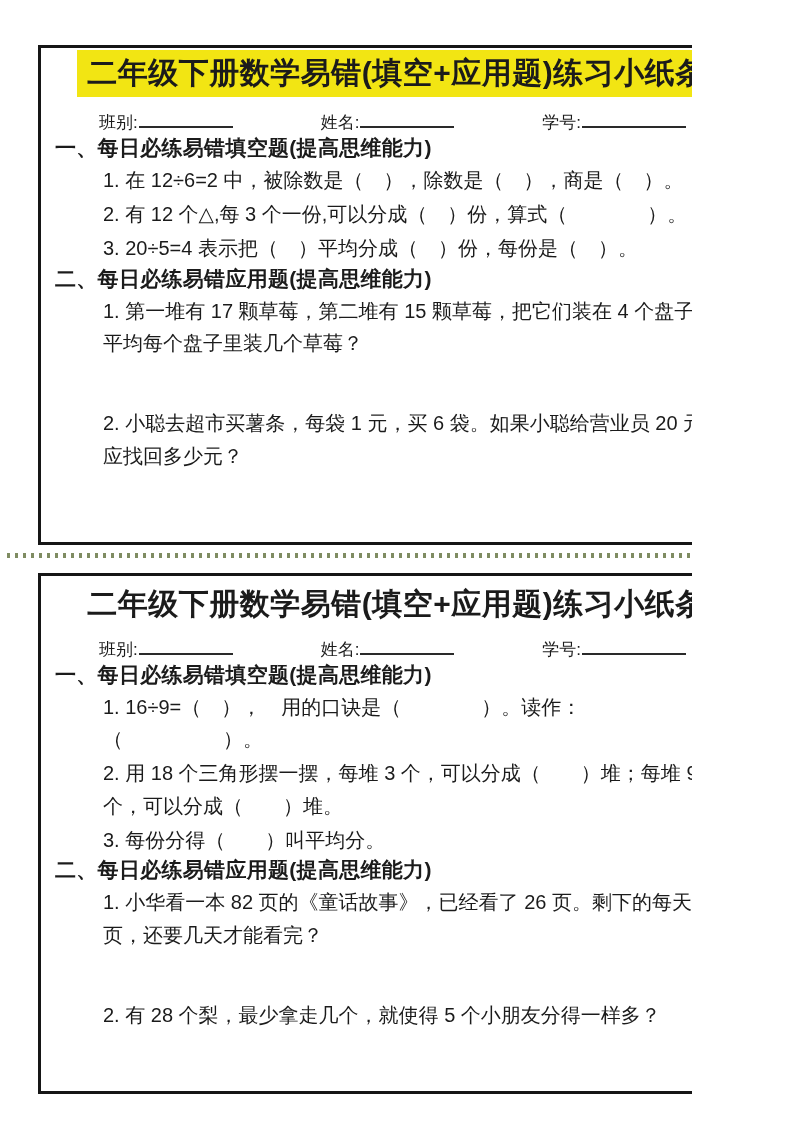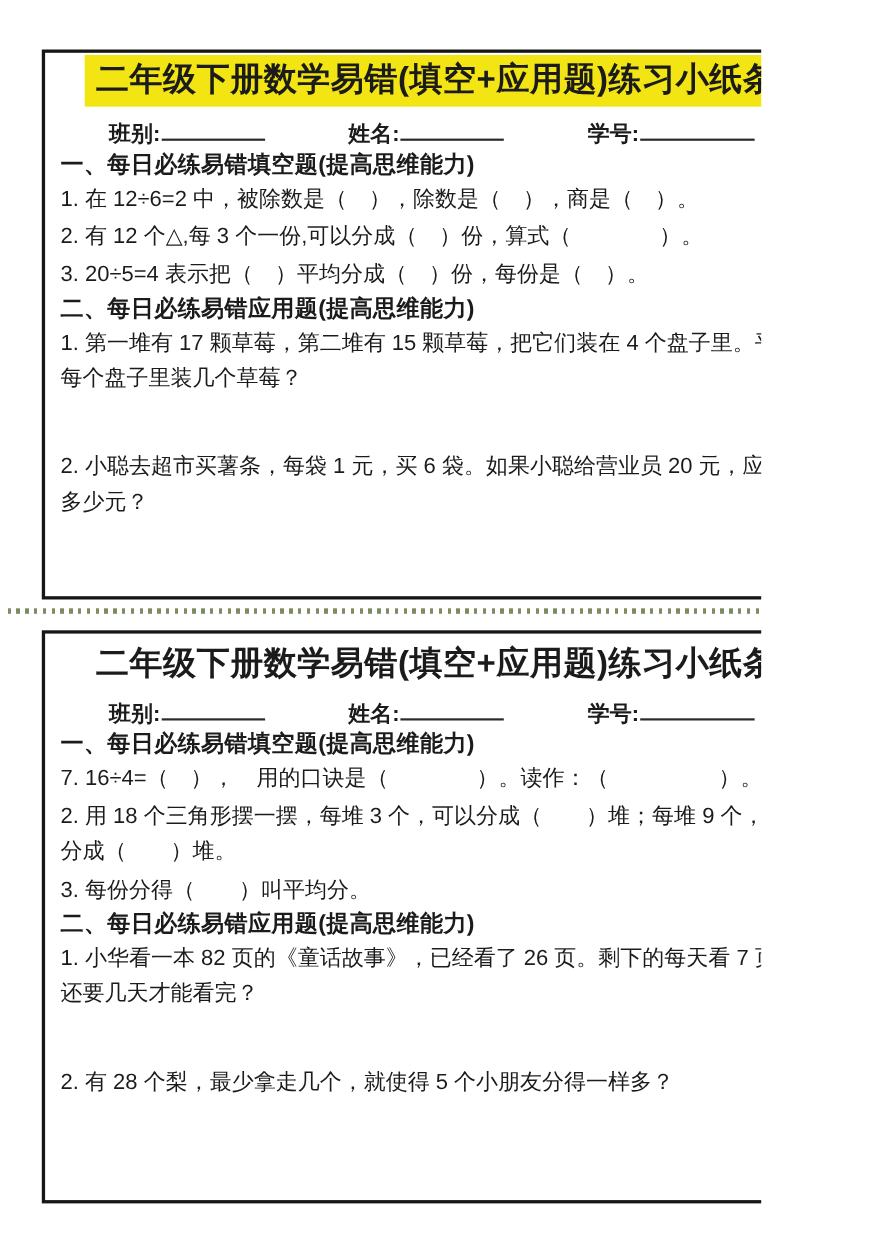--- a/index.html
+++ b/index.html
@@ -38,22 +38,21 @@
     line-height: 1.15;
     letter-spacing: 0.5px;
   }
   .slip-1 .slip-title { padding: 6px 10px; }
   .slip-2 .slip-title { padding: 2px 6px; }
 
   .fields-row {
     display: flex;
     justify-content: space-between;
     margin: 10px 52px 0 44px;
-    font-size: 20px;
-    font-weight: bold;
+    font-size: 17px;
   }
   .field { white-space: nowrap; }
   .blank-line {
     display: inline-block;
     width: 94px;
     border-bottom: 2px solid #2a2a2a;
     height: 19px;
     vertical-align: baseline;
     margin-left: 1px;
   }
@@ -61,20 +60,21 @@
 
   .section-heading {
     font-size: 21px;
     font-weight: 700;
     letter-spacing: 0.3px;
   }
   .question {
     font-size: 20px;
     line-height: 1.62;
     margin-top: 2px;
+    margin-left: 48px;
   }
   .question.gap-top { margin-top: 48px; }
 
   .cut-line {
     position: absolute;
     top: 553px;
     left: 7px;
     width: 752px;
     height: 5px;
     background-image: repeating-linear-gradient(90deg, #7f8c62 0px, #7f8c62 3px, transparent 3px, transparent 8px);
@@ -135,21 +135,21 @@
       </span>
       <span class="field">
         <span>姓名:</span><span class="blank-line"></span>
       </span>
       <span class="field">
         <span>学号:</span><span class="blank-line wide"></span>
       </span>
     </div>
 
     <div class="section-heading">一、每日必练易错填空题(提高思维能力)</div>
-    <div class="question">7. 16÷4=（　），　用的口诀是（　　　　）。读作：（　　　　　）。</div>
+    <div class="question">1. 16÷9=（　），　用的口诀是（　　　　）。读作：（　　　　　）。</div>
     <div class="question">2. 用 18 个三角形摆一摆，每堆 3 个，可以分成（　　）堆；每堆 9 个，可以分成（　　）堆。</div>
     <div class="question">3. 每份分得（　　）叫平均分。</div>
 
     <div class="section-heading">二、每日必练易错应用题(提高思维能力)</div>
     <div class="question">1. 小华看一本 82 页的《童话故事》，已经看了 26 页。剩下的每天看 7 页，还要几天才能看完？</div>
     <div class="question gap-top">2. 有 28 个梨，最少拿走几个，就使得 5 个小朋友分得一样多？</div>
   </div>
 
 </div>
 

